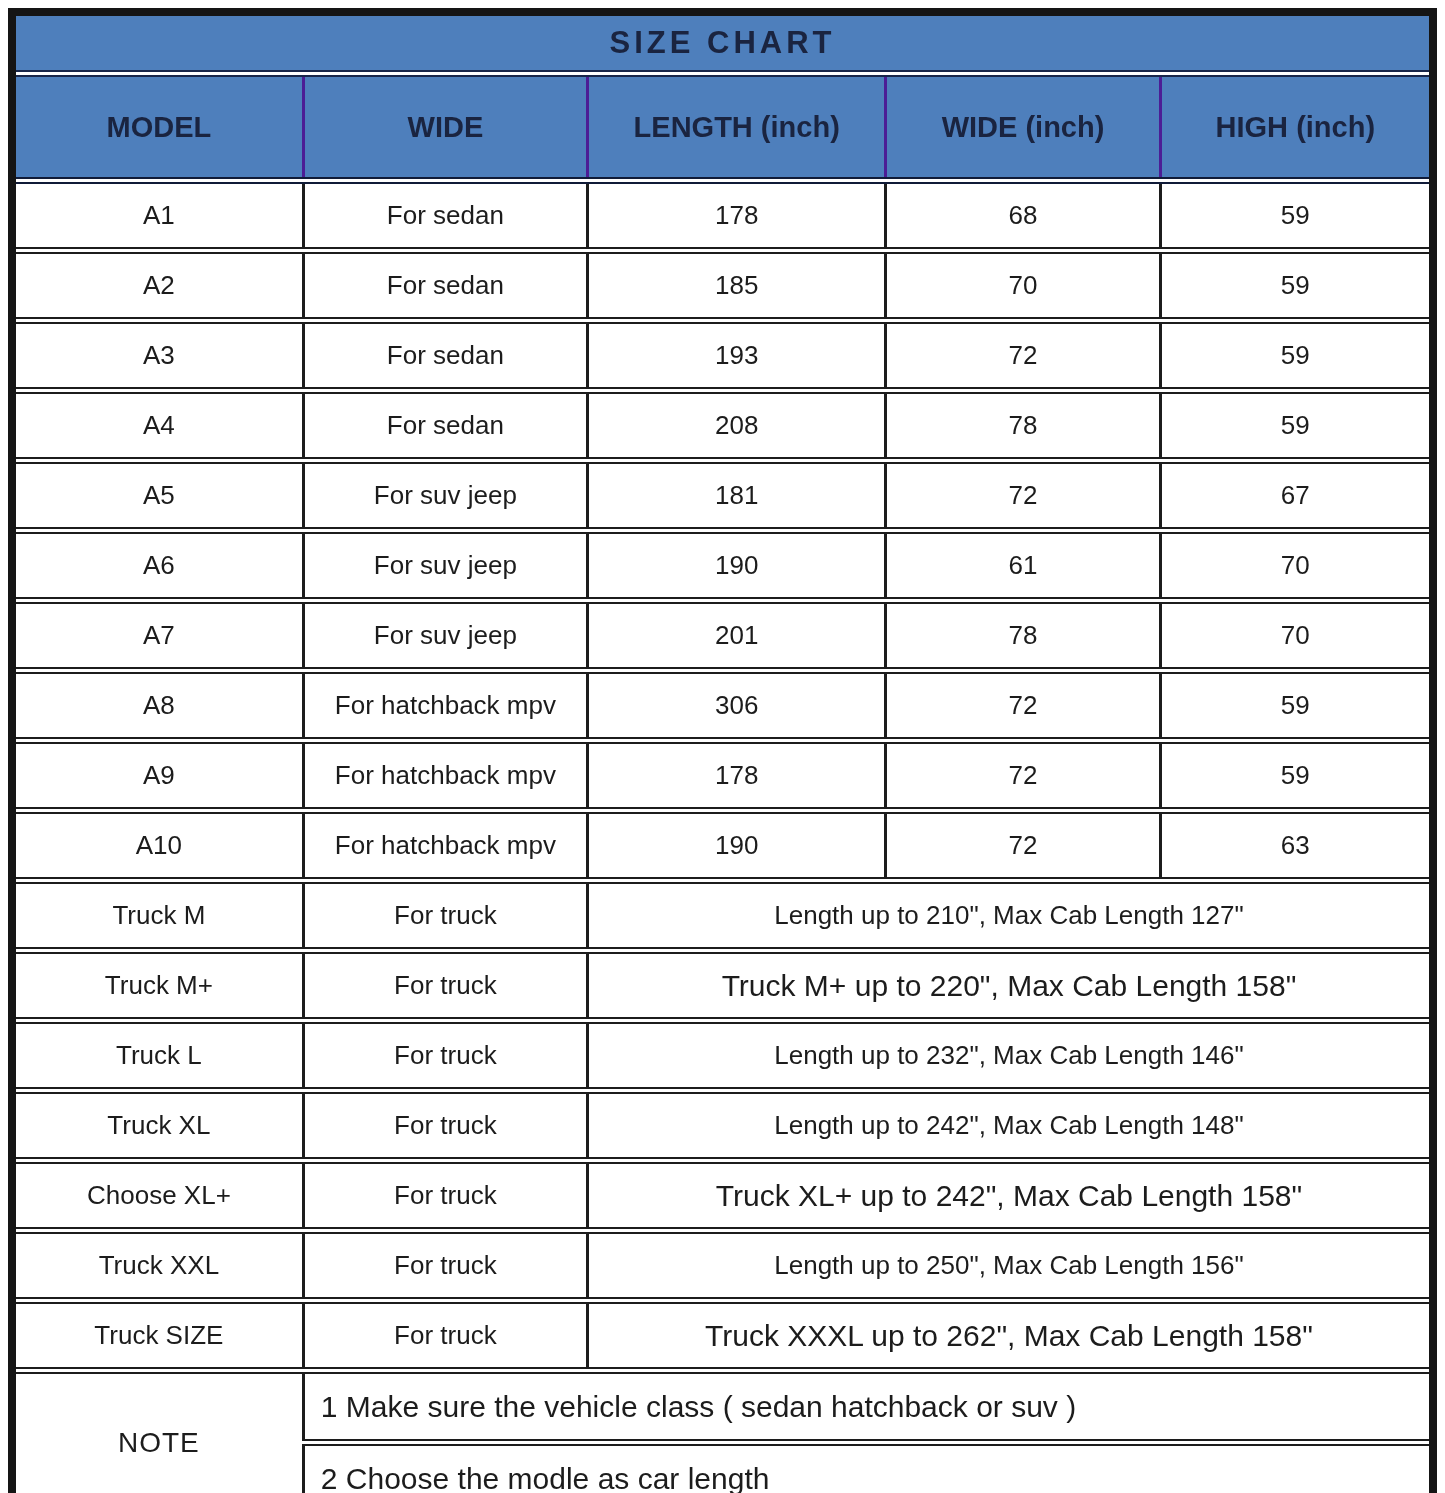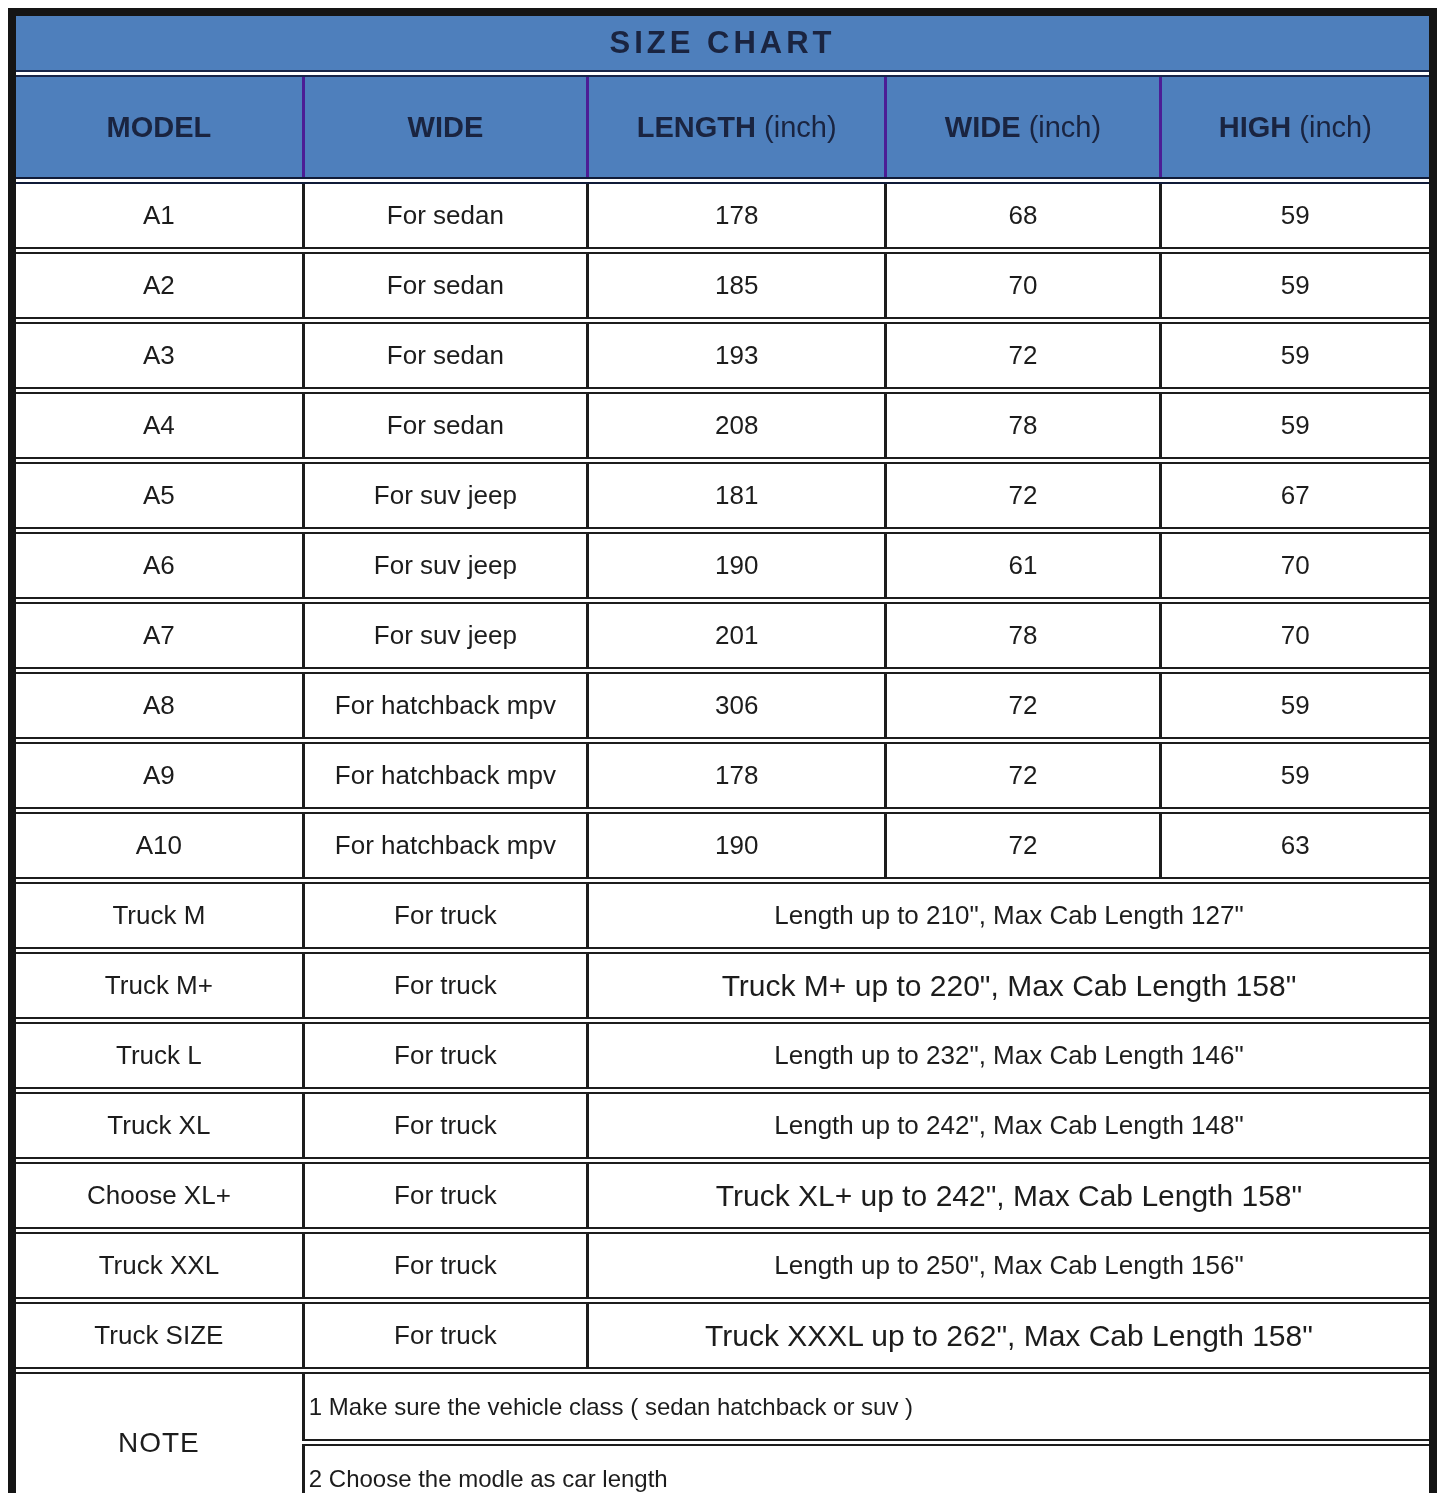--- a/index.html
+++ b/index.html
@@ -57,34 +57,34 @@
     background: #4e7fbc;
     color: #1a2440;
     font-size: 29px;
     font-weight: bold;
     height: 98px;
     border-left: 3px solid #18264a;
     border-right: 3px solid #4c1d95;
     border-bottom: 7px double #101b38;
   }
   tr.header-row th .col-unit {
-    font-weight: normal;
+    font-weight: bold;
     letter-spacing: 0;
   }
   tr.big-truck td.truck-desc-cell {
     font-size: 30px;
   }
   td.note-label-cell {
     font-size: 28px;
     letter-spacing: 1px;
   }
   td.note-line-cell {
     text-align: left;
-    padding-left: 4px;
-    font-size: 24px;
+    padding-left: 16px;
+    font-size: 30px;
     height: 63px;
   }
 </style>
 </head>
 <body>
 
 <div class="page">
   <table class="size-chart">
     <colgroup>
       <col class="c-model">

